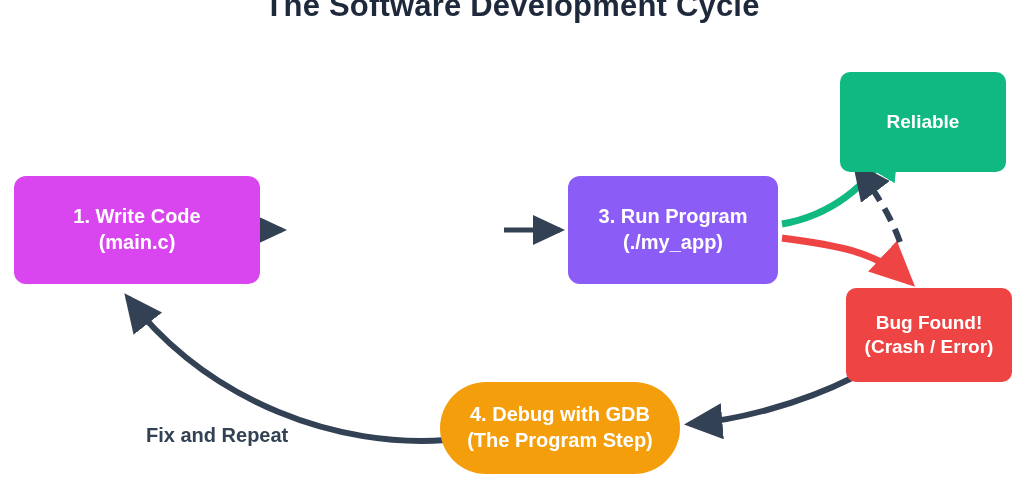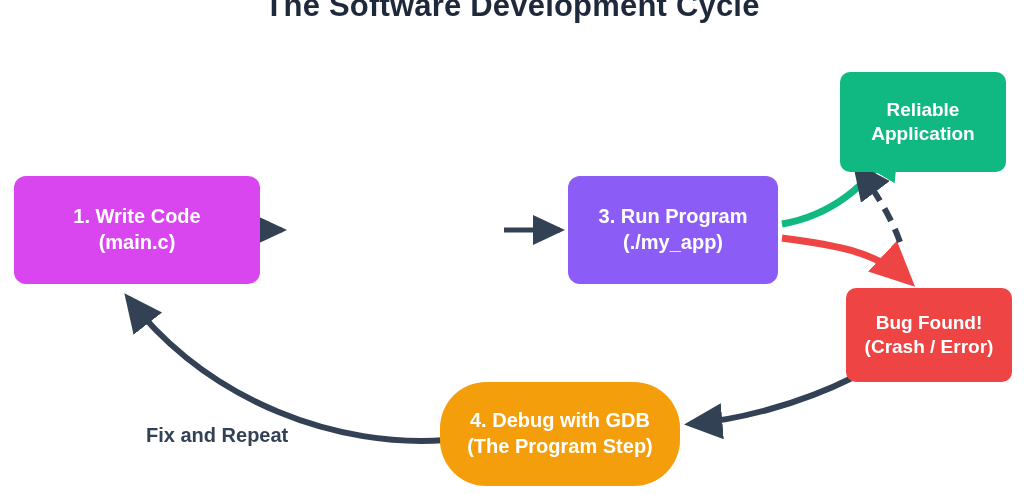--- a/index.html
+++ b/index.html
@@ -40,21 +40,21 @@
   #node-write     { left: 14px;  top: 176px; width: 246px; height: 108px;
                     background: #d946ef; border-radius: 12px; font-size: 20px; }
   #node-compile   { left: 290px; top: 176px; width: 210px; height: 108px;
                     background: #139a8a; border-radius: 12px; font-size: 20px; }
   #node-run       { left: 568px; top: 176px; width: 210px; height: 108px;
                     background: #8b5cf6; border-radius: 12px; font-size: 20px; }
   #node-reliable  { left: 840px; top: 33px;  width: 166px; height: 100px;
                     background: #10b981; border-radius: 10px; font-size: 19px; margin-top: 39px; }
   #node-bug       { left: 846px; top: 288px; width: 166px; height: 94px;
                     background: #ef4444; border-radius: 10px; font-size: 19px; text-align: center; }
-  #node-debug     { left: 440px; top: 382px; width: 240px; height: 104px;
+  #node-debug     { left: 440px; top: 382px; width: 240px; height: 92px;
                     background: #f59e0b; border-radius: 46px; font-size: 20px; }
 
   #diagram-title {
     position: absolute;
     left: 0; top: -12px;
     width: 1024px;
     text-align: center;
     color: #1e293b;
     font-size: 31px;
     font-weight: bold;
@@ -114,21 +114,20 @@
   </div>
 
 
   <div class="node" id="node-run">
     <span class="l1">3. Run Program</span>
     <span class="l2">(./my_app)</span>
   </div>
 
   <div class="node" id="node-reliable">
     <span class="l1">Reliable</span>
-    <span class="l2">Application</span>
   </div>
 
   <div class="node" id="node-bug">
     <span class="l1">Bug Found!</span>
     <span class="l2">(Crash / Error)</span>
   </div>
 
   <div class="node" id="node-debug">
     <span class="l1">4. Debug with GDB</span>
     <span class="l2">(The Program Step)</span>

